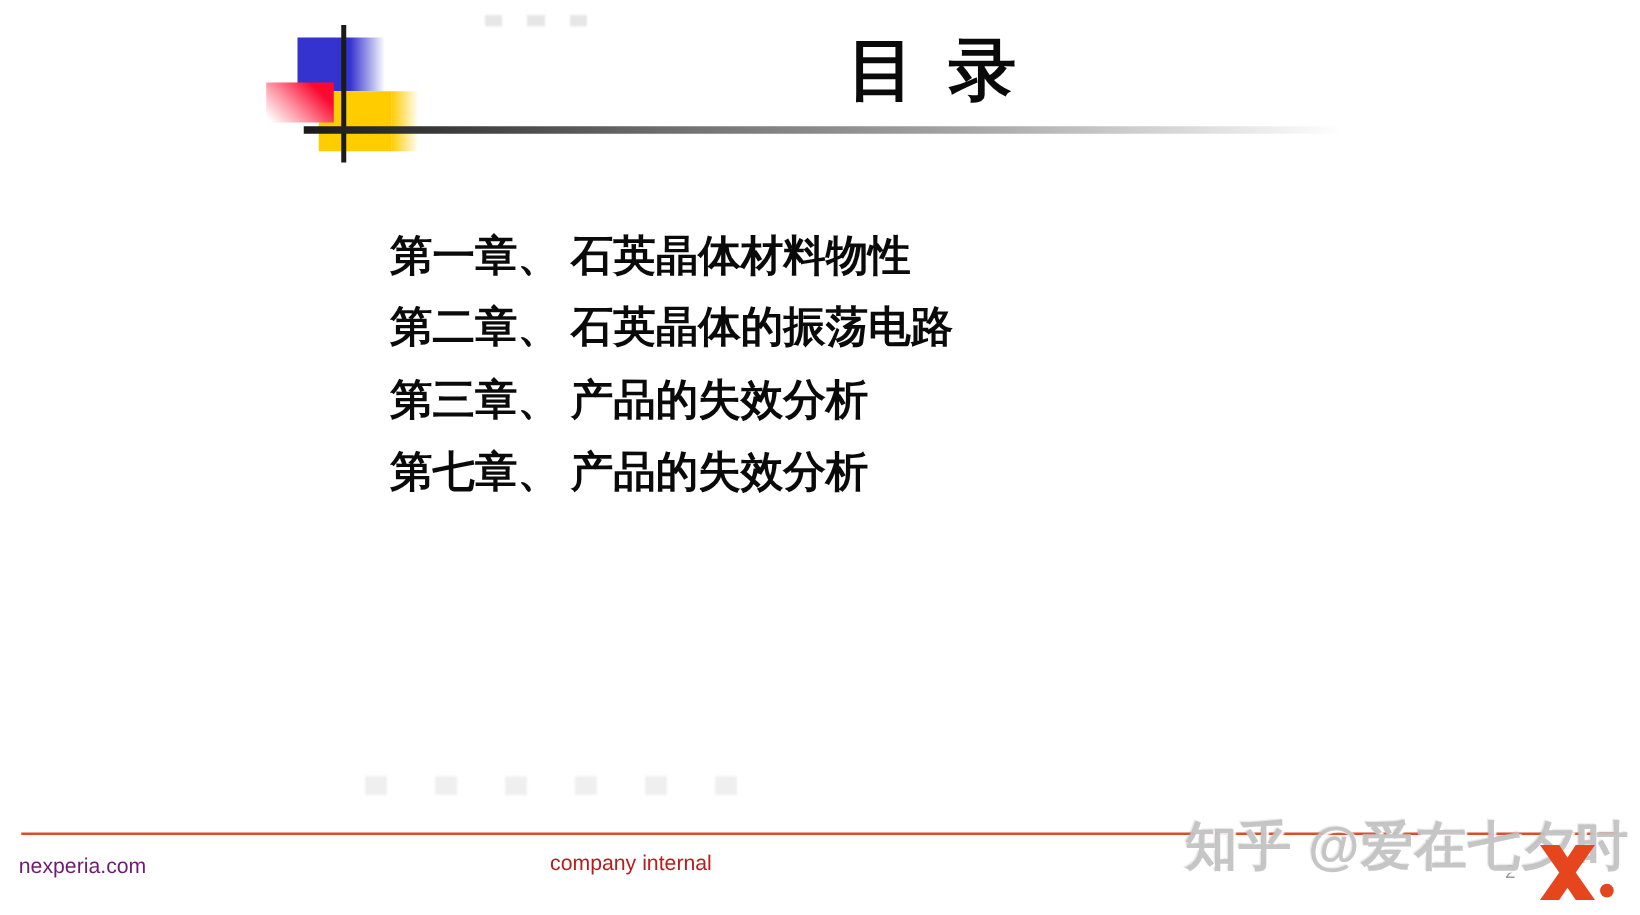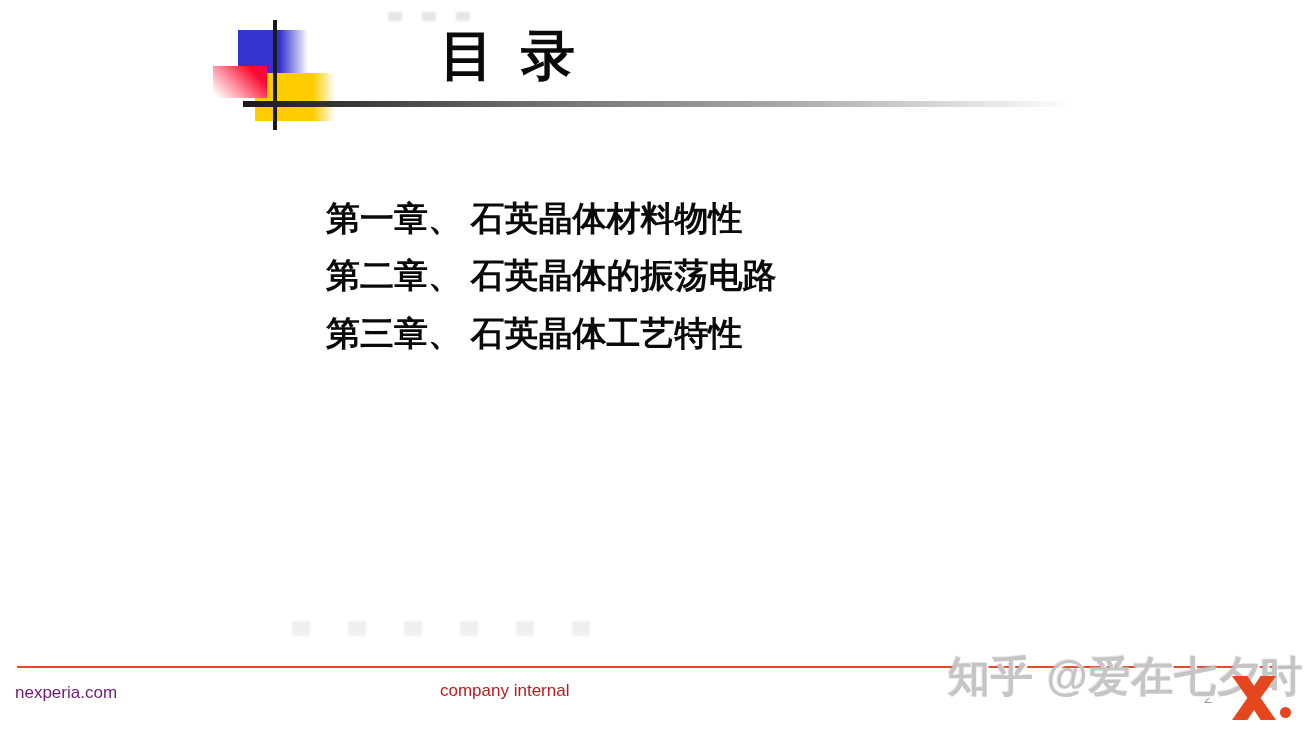--- a/index.html
+++ b/index.html
@@ -28,34 +28,34 @@
                  background: linear-gradient(225deg, #FA0A32 22%, #FF96A5 62%, rgba(255,255,255,0) 95%); }
   .v-line      { left: 273px; top: 20px;  width: 4px;  height: 110px; background: #1b1b1b; }
   .h-bar       { left: 243px; top: 101px; width: 830px; height: 6px;
                  background: linear-gradient(to right, #1a1a1a, #6e6e6e 35%, #a8a8a8 65%, rgba(255,255,255,0) 100%); }
 
   
   .slide-title {
     position: absolute;
     left: 440px; top: 20px; width: 400px;
     margin: 0;
-    text-align: left;
+    text-align: right;
     font-family: "Liberation Serif", "DejaVu Serif", serif;
     font-weight: 900;
     font-size: 54px;
     letter-spacing: 0.5em;
     color: #0a0a0a;
     white-space: nowrap;
   }
 
   
   .chapters {
     position: absolute;
     left: 308px; top: 172px;
-    margin: 18px; padding: 0;
+    margin: 4px; padding: 0;
     list-style: none;
   }
   .chapters li {
     height: 57.6px;
     display: flex;
     align-items: center;
     font-family: "Liberation Serif", "DejaVu Serif", serif;
     font-weight: 900;
     font-size: 34px;
     color: #0a0a0a;
@@ -136,21 +136,22 @@
   <div class="decor h-bar"></div>
 
   <div class="ghost-top"></div>
   <div class="ghost-under"></div>
 
   <h1 class="slide-title">目录</h1>
 
   <ul class="chapters">
     <li>第一章、 石英晶体材料物性</li>
     <li>第二章、 石英晶体的振荡电路</li>
-    <li>第三章、 石英晶体工艺特性</li>
+    <li>第三章、 产品的失效分析</li>
+    <li>第七章、 产品的失效分析</li>
   </ul>
 
   <div class="footer-line"></div>
   <div class="footer-website">nexperia.com</div>
   <div class="footer-classification">company internal</div>
   <div class="page-number">2</div>
 
   <div class="watermark">知乎 @爱在七夕时</div>
 
   <div class="logo">

